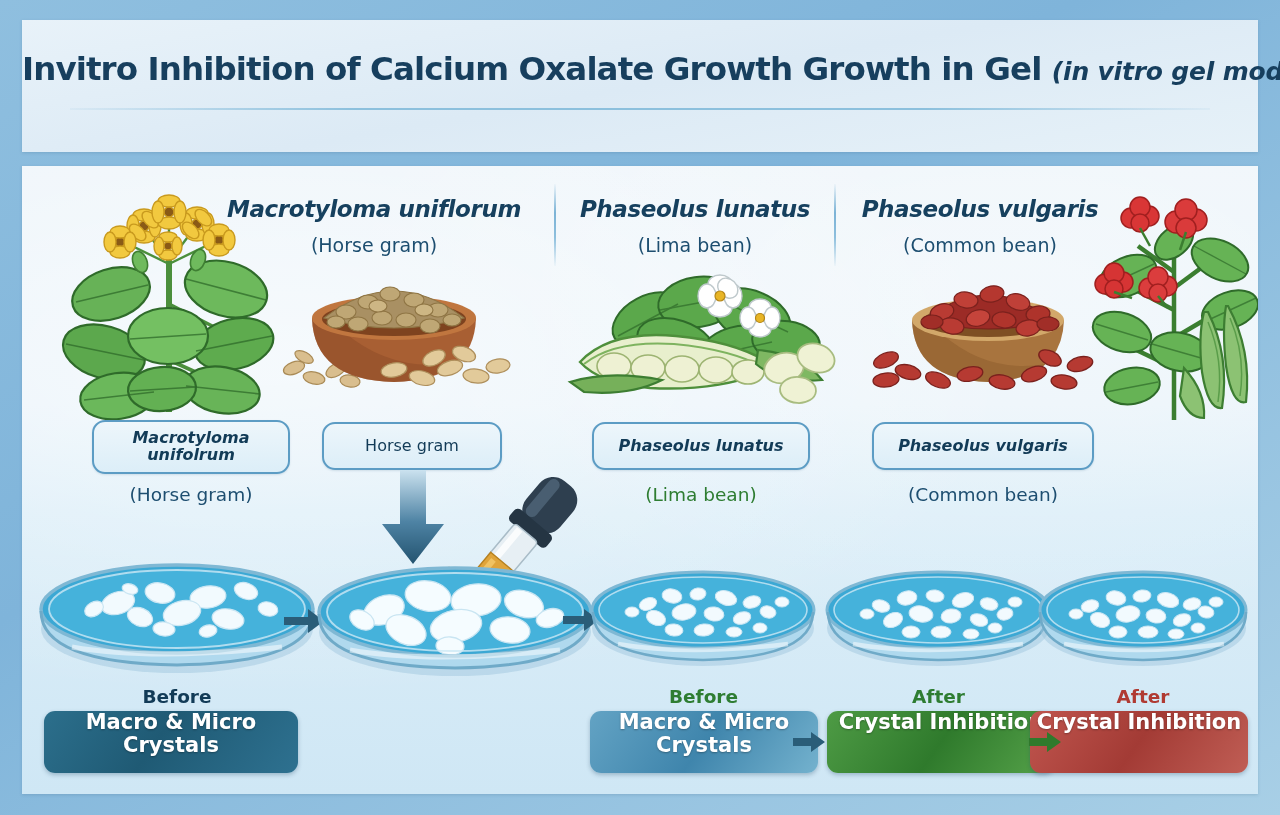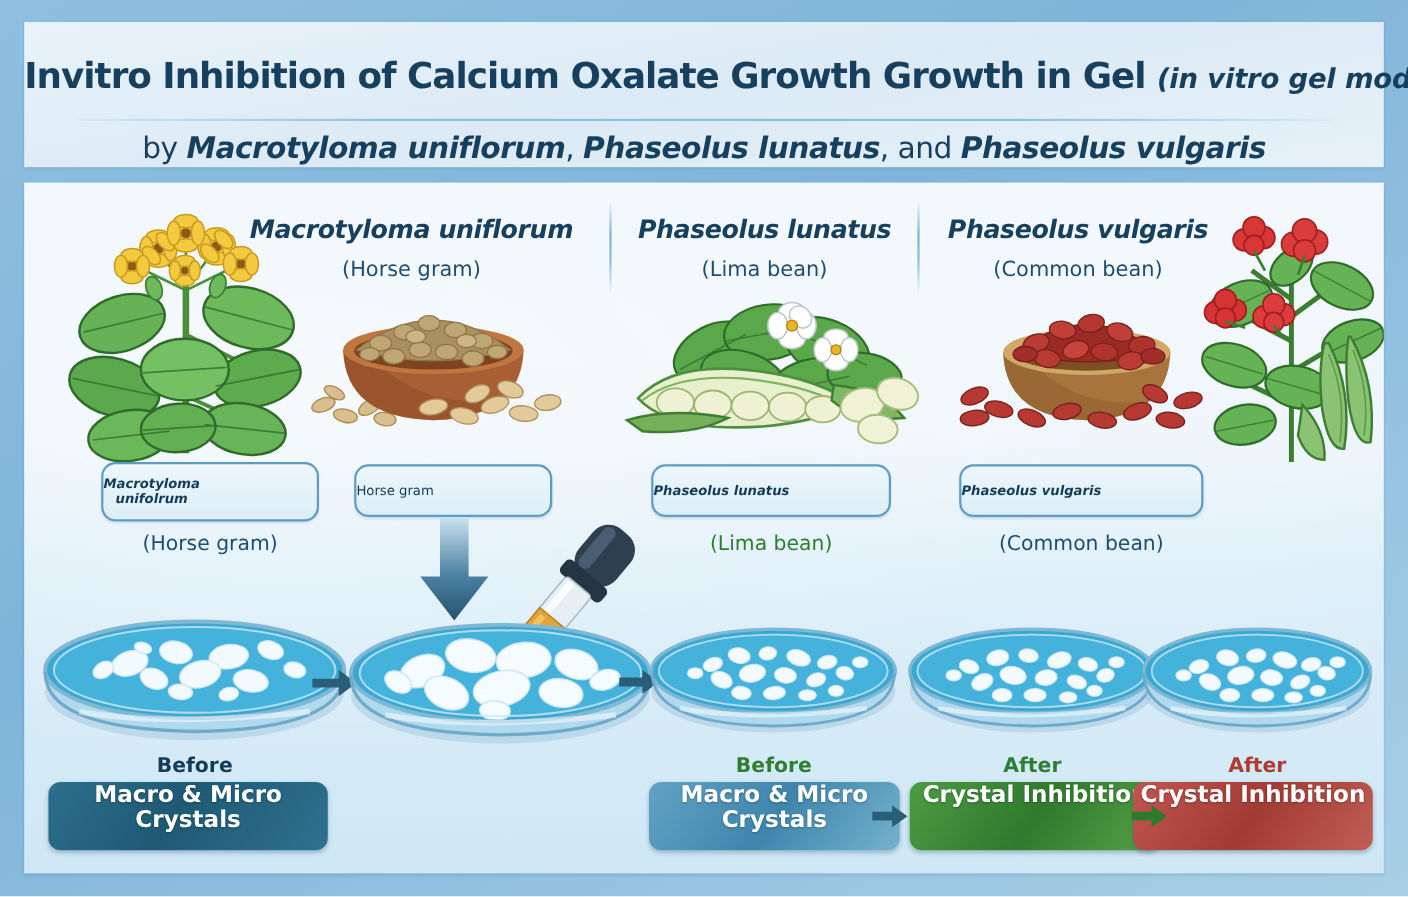--- a/index.html
+++ b/index.html
@@ -109,27 +109,28 @@
     color: #1D4E70;
     font-family: "DejaVu Sans", sans-serif;
     font-size: 19px;
   }
 
   
   .chip {
     position: absolute;
     display: flex;
     align-items: center;
+    justify-content: center;
     text-align: center;
     border: 2px solid #5C9CC4;
     border-radius: 13px;
     background: linear-gradient(180deg, #edf6fb 0%, #dceef8 100%);
     color: #123B57;
     font-family: "DejaVu Sans", sans-serif;
-    font-size: 12px;
+    font-size: 16px;
     line-height: 1.05;
     box-shadow: 0 1px 2px rgba(50,95,130,0.15);
   }
   .chip.ital { font-weight: bold; font-style: italic; }
 
   .chip-caption {
     position: absolute;
     text-align: center;
     white-space: nowrap;
     font-family: "DejaVu Sans", sans-serif;
@@ -187,23 +188,20 @@
 <body>
 
 <div id="poster">
 
   <div class="title-panel">
     <div class="title-line1">
       <span>Invitro Inhibition of Calcium Oxalate Growth Growth in Gel</span>
       <span class="sub">(in vitro gel model)</span>
     </div>
     <div class="title-rule"></div>
-    <div class="title-line2">
-      <span>by </span><i>Macrotyloma uniflorum</i><span>, </span><i>Phaseolus lunatus</i><span>, and </span><i>Phaseolus vulgaris</i>
-    </div>
   </div>
 
   <div class="main-panel">
     <div class="panel-texture"></div>
 
     <div class="divider" style="left:532px; top:18px; height:82px;"></div>
     <div class="divider" style="left:812px; top:18px; height:82px;"></div>
 
     <div class="sp-name" style="left:172px; top:30px; width:360px;">Macrotyloma uniflorum</div>
     <div class="sp-common" style="left:172px; top:68px; width:360px;">(Horse gram)</div>

